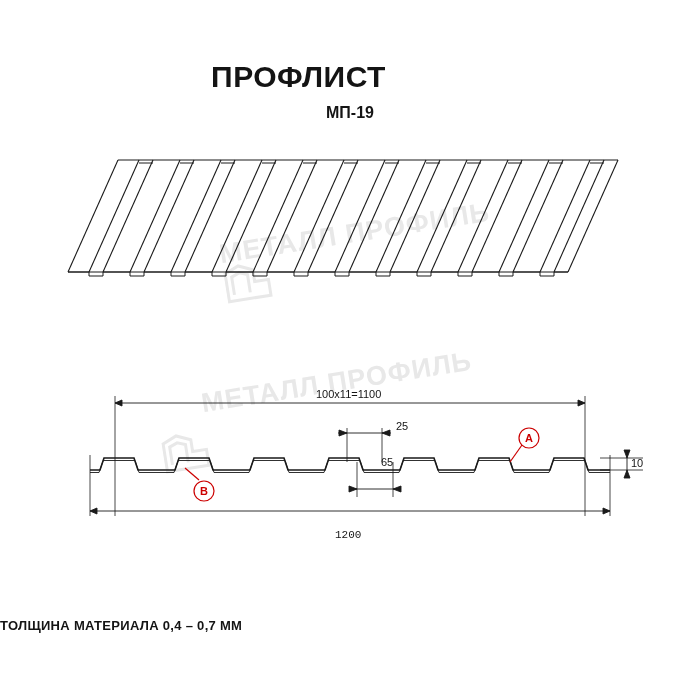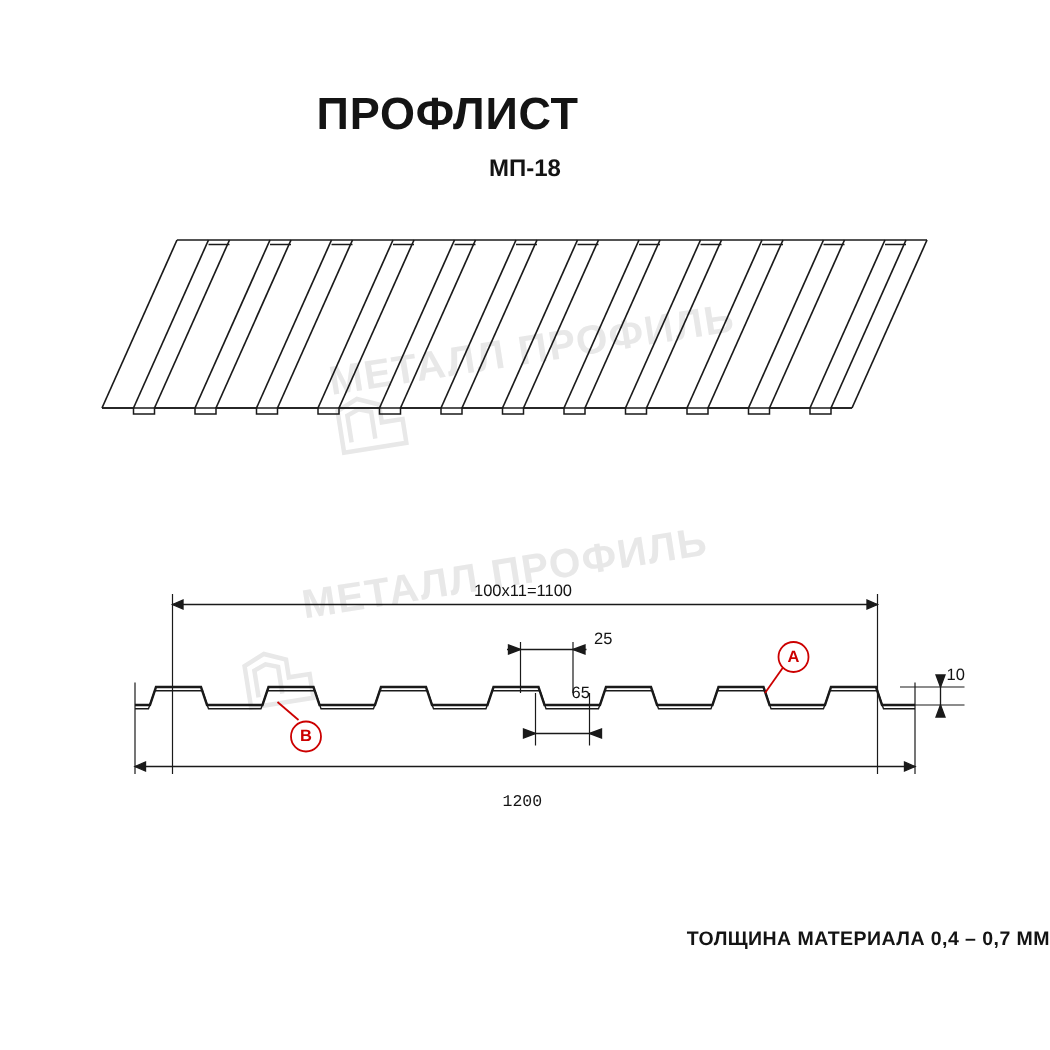--- a/index.html
+++ b/index.html
@@ -38,21 +38,21 @@
     text-align: center;
     font-size: 16px;
     font-weight: bold;
     color: #141414;
   }
   .footer-note {
     position: absolute;
     top: 618px;
     left: 0;
     width: 700px;
-    text-align: right;
+    text-align: left;
     font-size: 13px;
     font-weight: bold;
     letter-spacing: 0.3px;
     color: #141414;
   }
   svg.drawing {
     position: absolute;
     top: 0;
     left: 0;
     width: 700px;
@@ -103,21 +103,21 @@
     text-align: center;
     line-height: 20px;
   }
 </style>
 </head>
 <body>
 
 <div class="page">
 
   <div class="title">ПРОФЛИСТ</div>
-  <div class="subtitle">МП-18</div>
+  <div class="subtitle">МП-19</div>
 
   <div class="wm wm1">МЕТАЛЛ ПРОФИЛЬ</div>
   <div class="wm wm2">МЕТАЛЛ ПРОФИЛЬ</div>
 
   <div class="wm-logo wm-logo1">
     <svg width="54" height="40" viewBox="0 0 54 40">
       <path d="M2 36 L2 8 L16 2 L30 8 L30 20 L44 20 L44 36 Z" fill="none" stroke="#e8e8e8" stroke-width="3"></path>
       <path d="M8 30 L8 12 L16 9 L24 12 L24 30" fill="none" stroke="#e8e8e8" stroke-width="3"></path>
     </svg>
   </div>
@@ -263,20 +263,20 @@
         <circle cx="529" cy="438" r="10"></circle>
         <circle cx="204" cy="491" r="10"></circle>
       </g>
     </g>
   </svg>
 
   <div class="dim-label" style="top:388px; left:316px;">100x11=1100</div>
   <div class="dim-label" style="top:420px; left:396px;">25</div>
   <div class="dim-label" style="top:456px; left:365px;padding-left:16px;">65</div>
   <div class="dim-label" style="top:529px; left:335px;font-family:Liberation Mono, monospace;">1200</div>
-  <div class="dim-label" style="top:444px; left:631px;">10</div>
+  <div class="dim-label" style="top:457px; left:631px;">10</div>
 
   <div class="callout-label" style="top:428px; left:519px;">A</div>
   <div class="callout-label" style="top:481px; left:194px;">B</div>
 
   <div class="footer-note">ТОЛЩИНА МАТЕРИАЛА 0,4 – 0,7 ММ</div>
 
 </div>
 
 </body></html>

